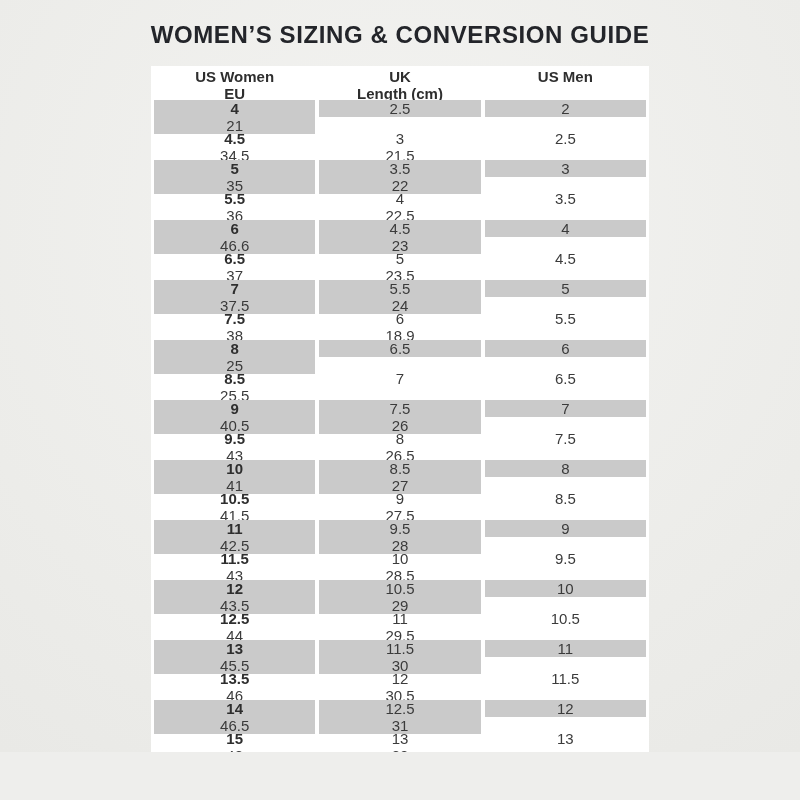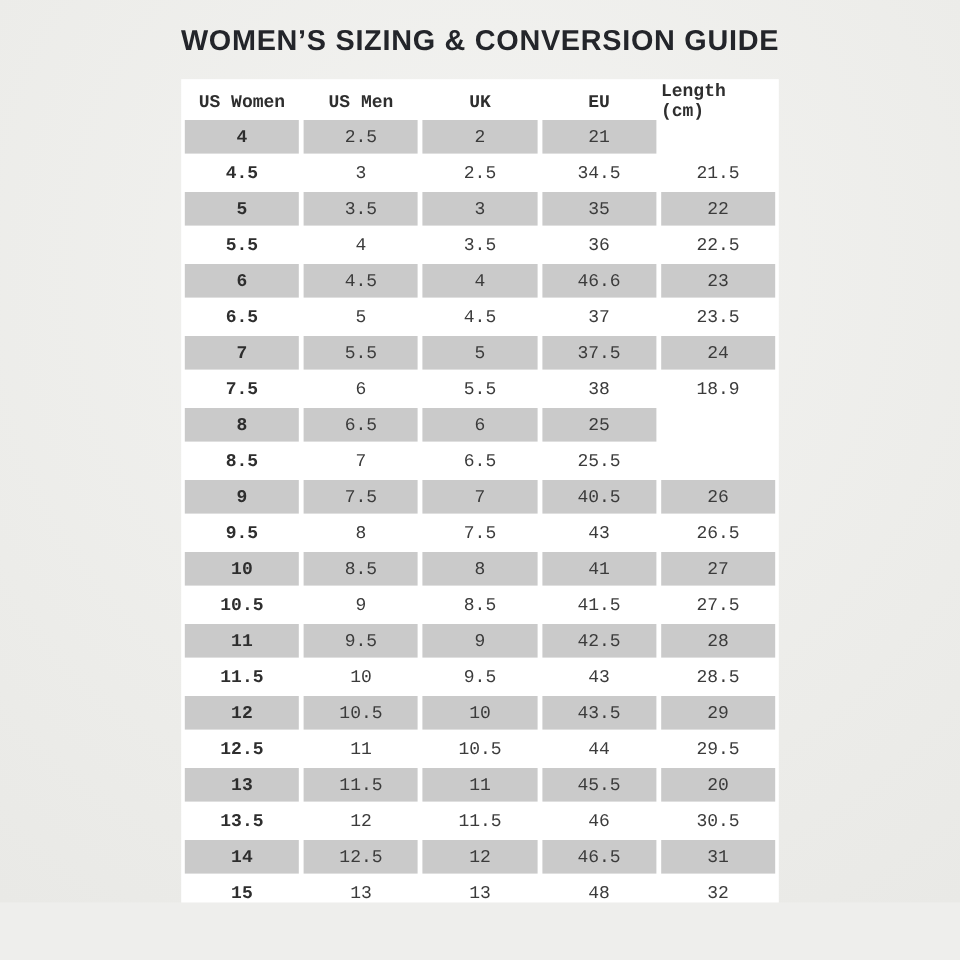--- a/index.html
+++ b/index.html
@@ -29,26 +29,25 @@
     color: var(--title-text, #23252a);
   }
   .table-wrap {
     width: 492px;
     margin: 17px auto 0 auto;
     background: var(--table-bg, #ffffff);
     padding: 2px 3px 3px 3px;
   }
   .row {
     display: grid;
-    grid-template-columns: repeat(5, 1fr);
+    grid-template-columns: repeat(3, 1fr);
     column-gap: 4px;
     height: 30px;
     padding: 1px 0;
     box-sizing: border-box;
-    font-family: Liberation Mono, monospace;
   }
   .row.header {
     height: 31px;
     padding: 0;
   }
   .cell {
     display: flex;
     align-items: center;
     justify-content: center;
     font-size: 15px;
@@ -68,22 +67,22 @@
 </style>
 </head>
 <body>
 
 <div class="page">
   <h1 class="title">WOMEN’S SIZING &amp; CONVERSION GUIDE</h1>
 
   <div class="table-wrap">
     <div class="row header">
       <div class="cell h">US Women</div>
+      <div class="cell h">UK</div>
       <div class="cell h">US Men</div>
-      <div class="cell h">UK</div>
       <div class="cell h">EU</div>
       <div class="cell h">Length (cm)</div>
     </div>
     <div id="tbody">
         <div class="row stripe">
           <div class="cell first">4</div>
           <div class="cell">2.5</div>
           <div class="cell">2</div>
           <div class="cell">21</div>
         </div>
@@ -202,21 +201,21 @@
           <div class="cell">11</div>
           <div class="cell">10.5</div>
           <div class="cell">44</div>
           <div class="cell">29.5</div>
         </div>
         <div class="row stripe">
           <div class="cell first">13</div>
           <div class="cell">11.5</div>
           <div class="cell">11</div>
           <div class="cell">45.5</div>
-          <div class="cell">20</div>
+          <div class="cell">30</div>
         </div>
         <div class="row">
           <div class="cell first">13.5</div>
           <div class="cell">12</div>
           <div class="cell">11.5</div>
           <div class="cell">46</div>
           <div class="cell">30.5</div>
         </div>
         <div class="row stripe">
           <div class="cell first">14</div>

